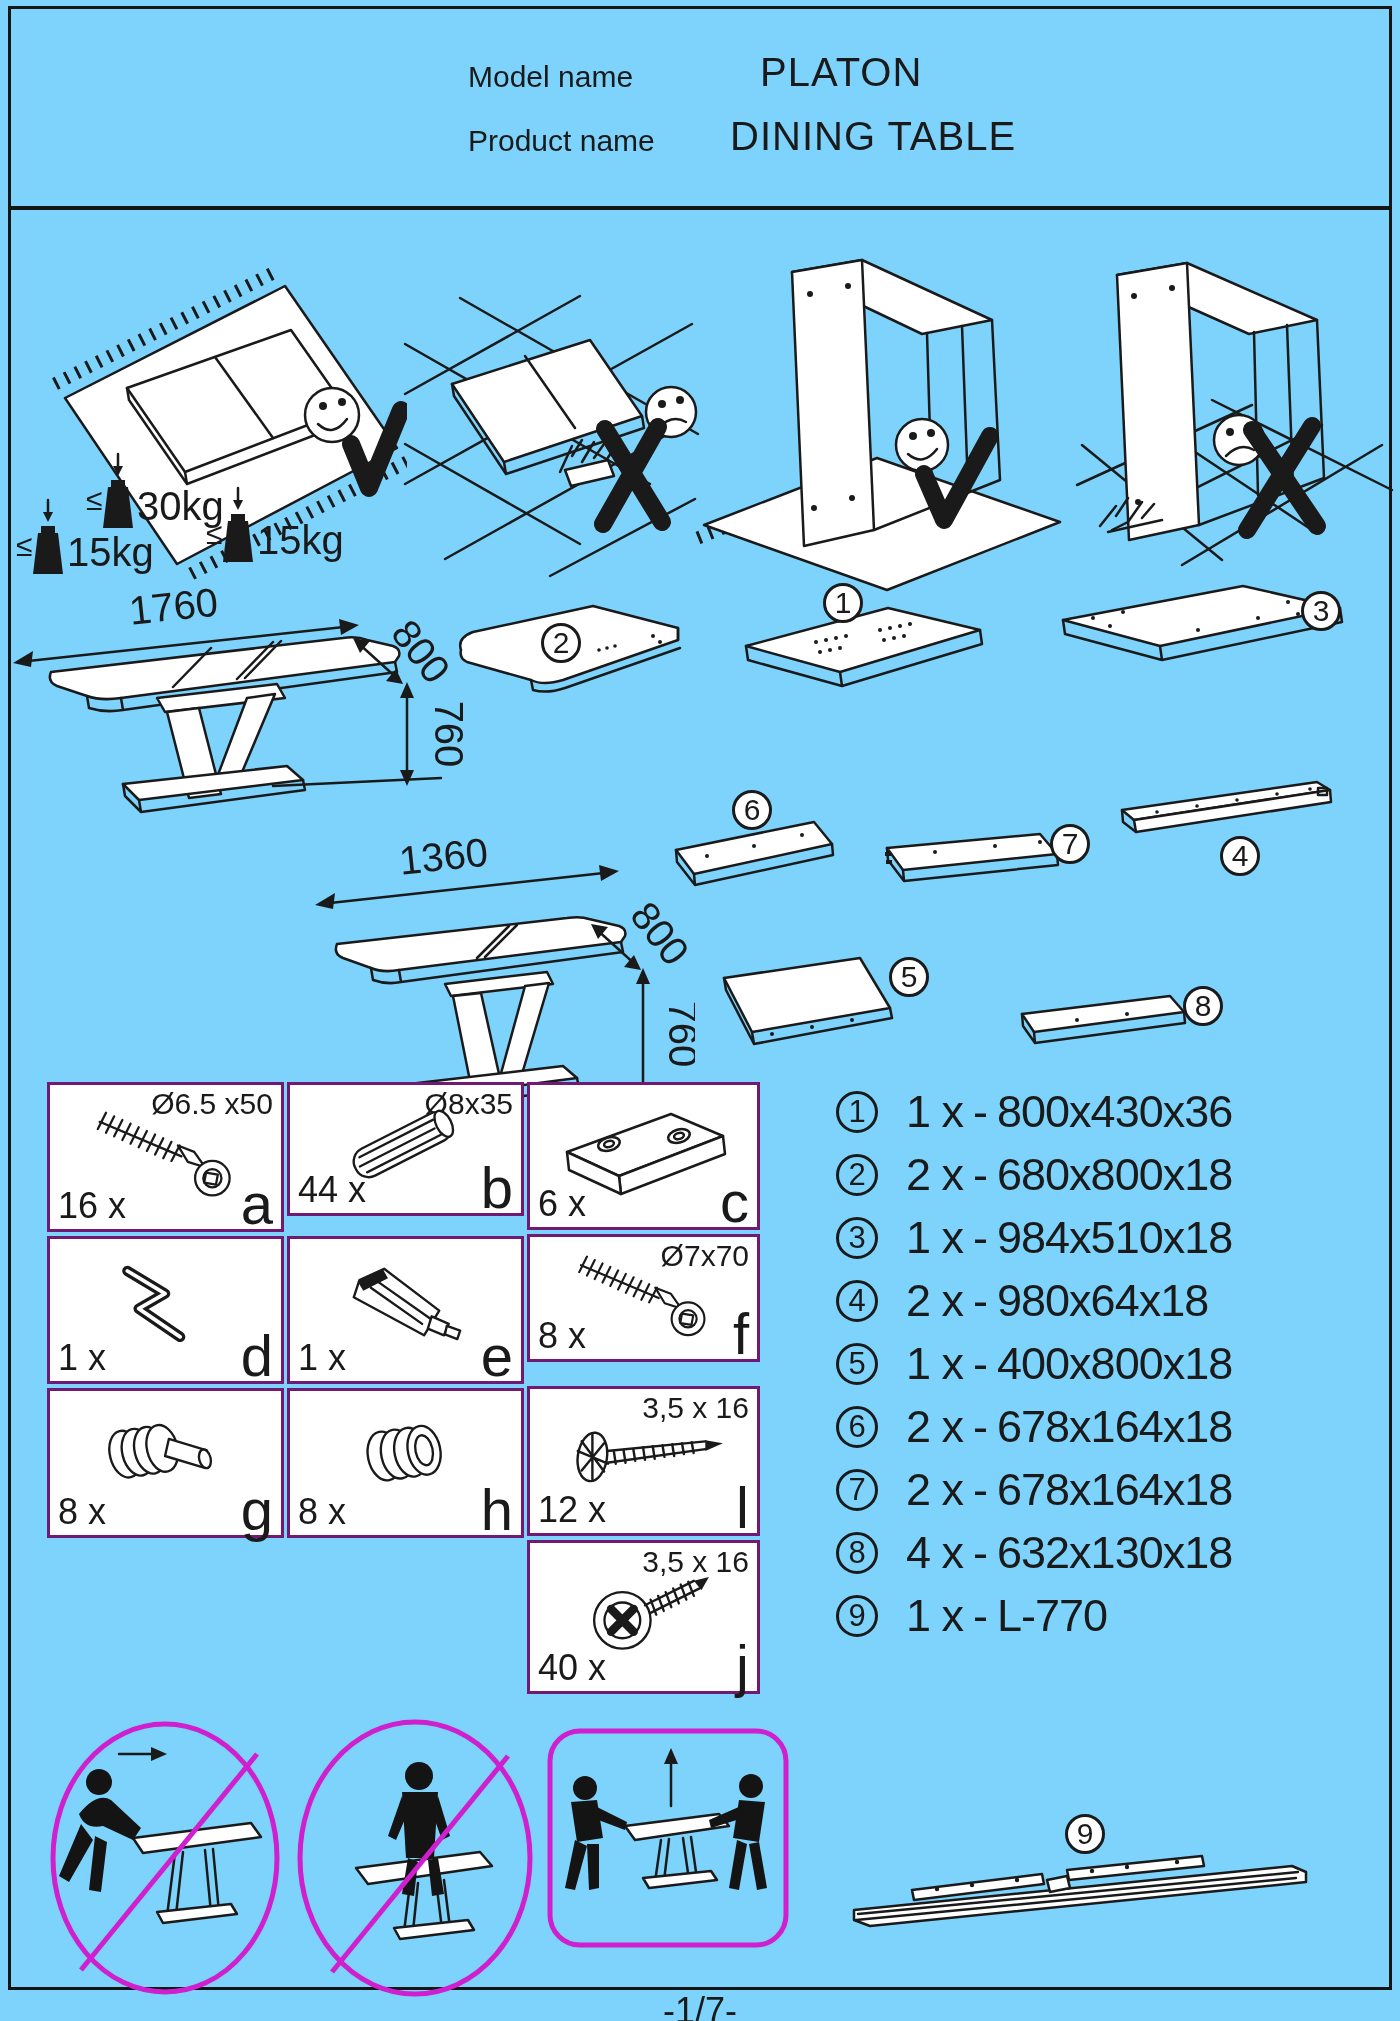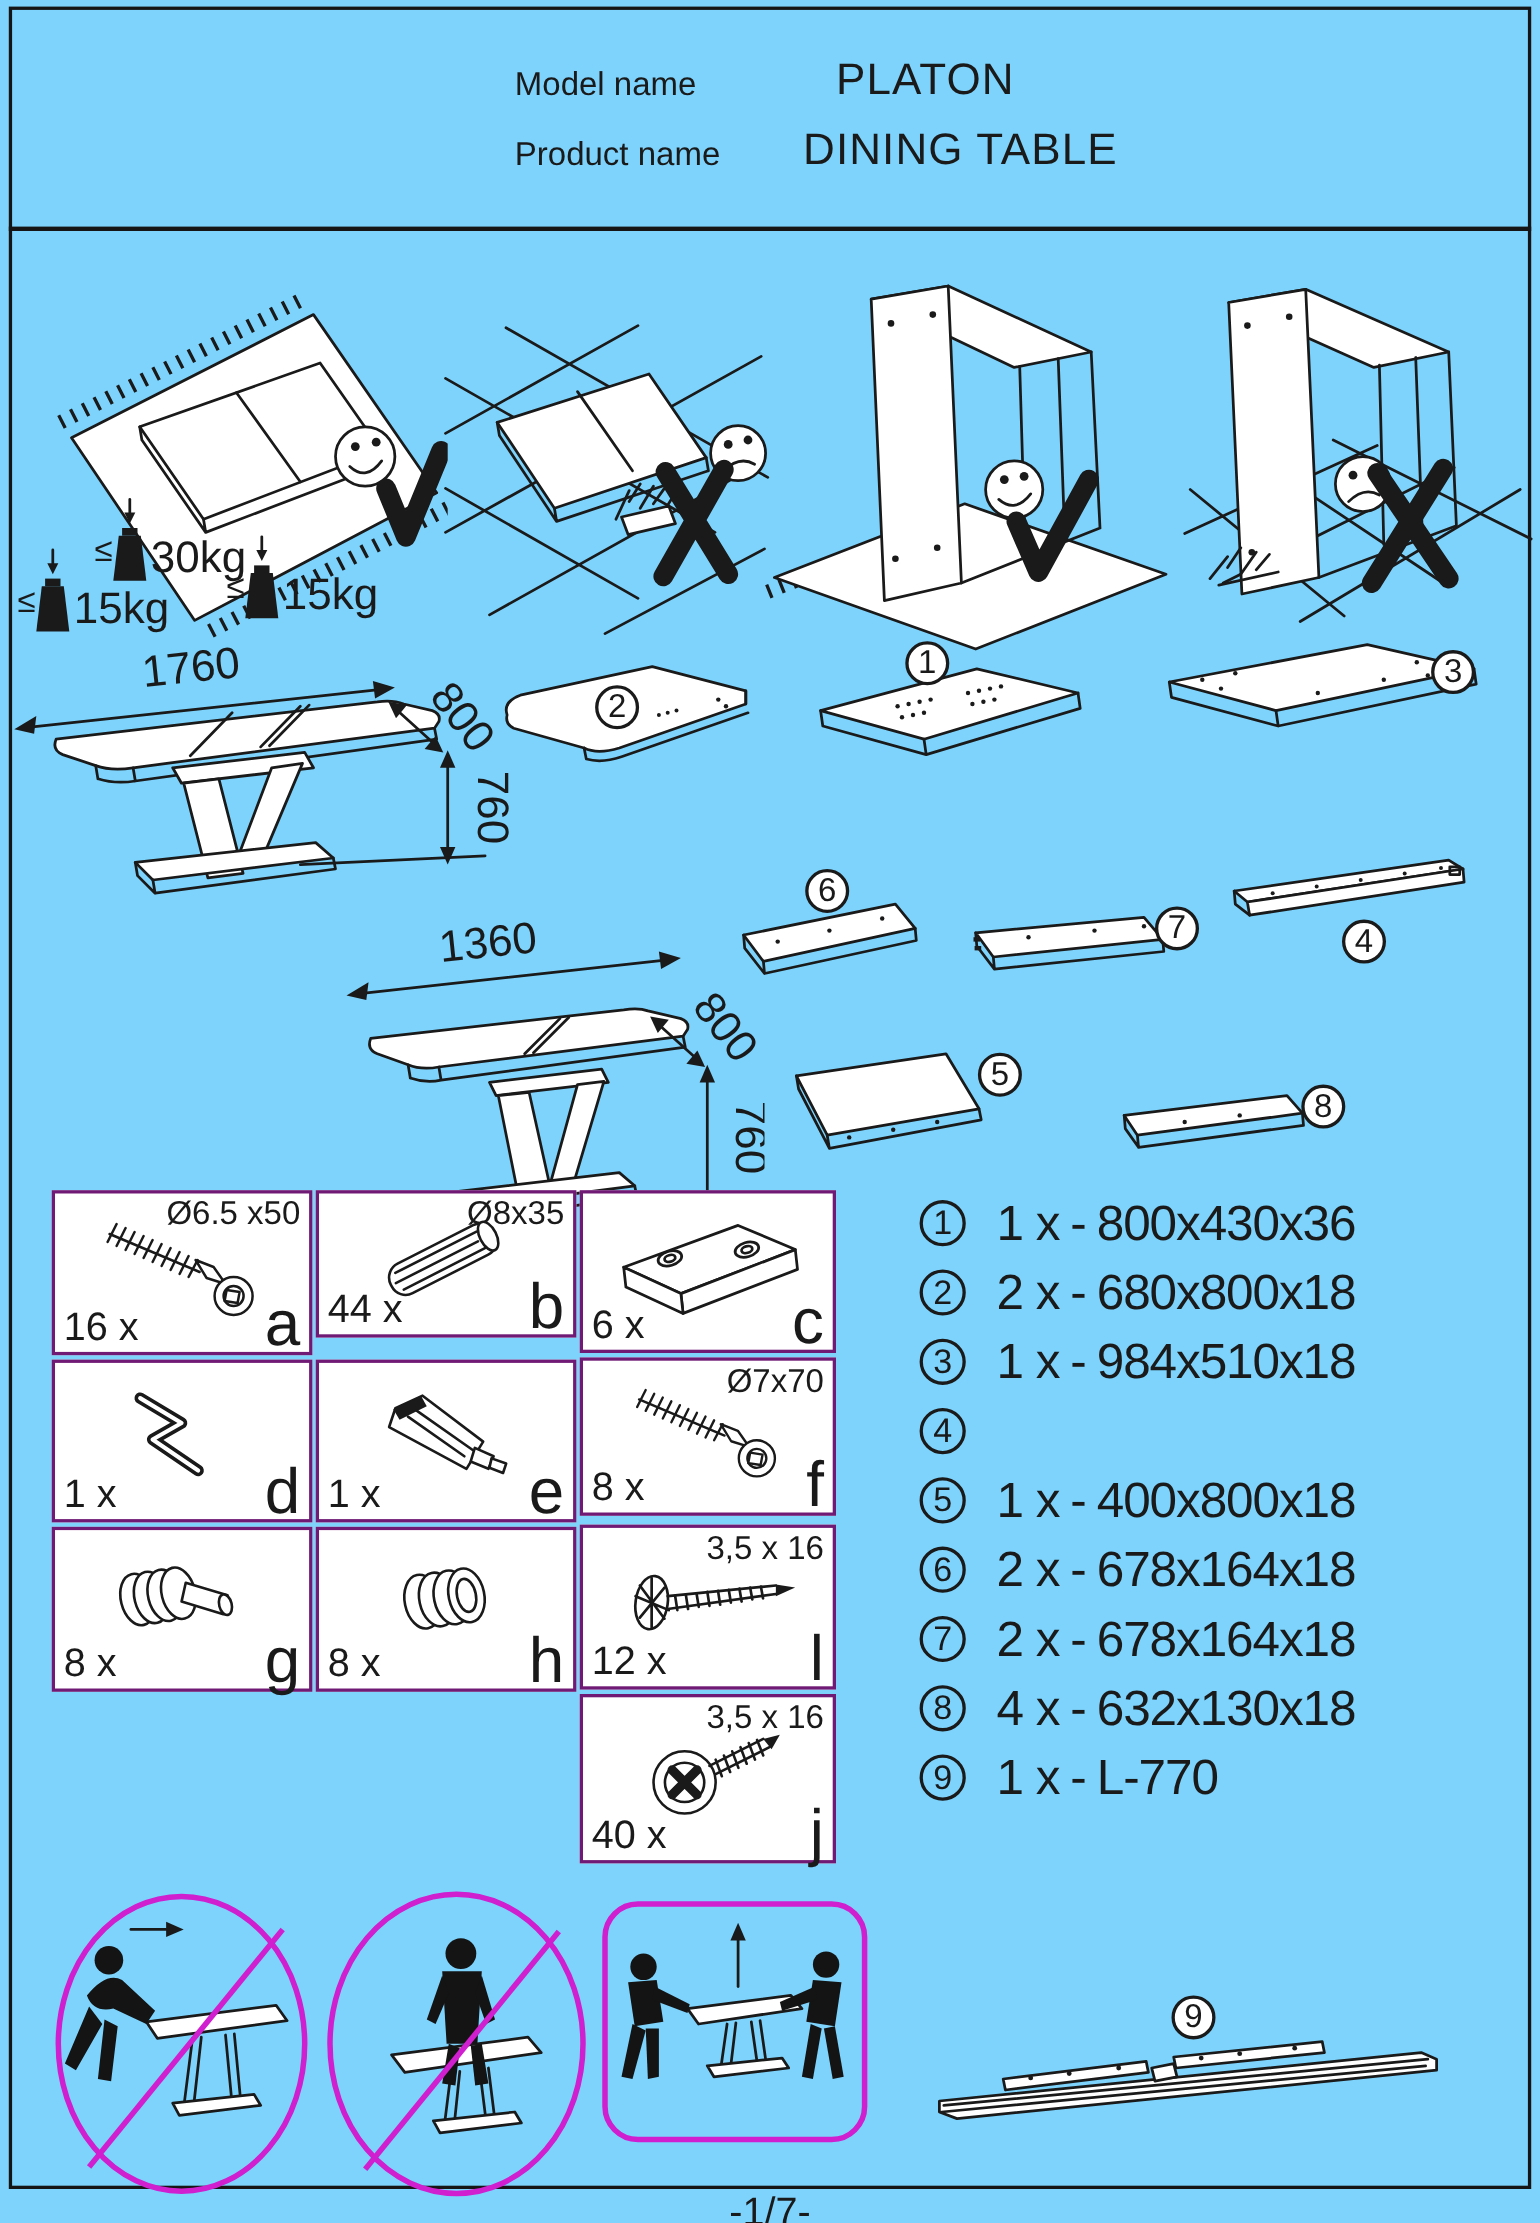--- a/index.html
+++ b/index.html
@@ -387,21 +387,21 @@
     <span class="hw-letter">d</span>
   </div>
   <div class="hw-cell" style="left:287px;top:1236px;width:237px;height:148px;">
     <span class="hw-spec"></span>
     <svg class="hw-icon" width="165" height="95">
         <use href="#sym-glue"></use>
       </svg>
     <span class="hw-qty">1 x</span>
     <span class="hw-letter">e</span>
   </div>
-  <div class="hw-cell" style="left:527px;top:1234px;width:233px;height:144px;">
+  <div class="hw-cell" style="left:527px;top:1234px;width:233px;height:128px;">
     <span class="hw-spec">Ø7x70</span>
     <svg class="hw-icon" width="165" height="95">
         <use href="#sym-confirmat"></use>
       </svg>
     <span class="hw-qty">8 x</span>
     <span class="hw-letter">f</span>
   </div>
   <div class="hw-cell" style="left:47px;top:1388px;width:237px;height:150px;">
     <svg class="hw-icon" width="165" height="95">
         <use href="#sym-coilpin"></use>
@@ -441,20 +441,21 @@
     <div class="plist-row">
       <span class="cnum-inline">2</span>
       <span class="plist-text"><span>2 x</span><span>-</span><span>680x800x18</span></span>
     </div>
     <div class="plist-row">
       <span class="cnum-inline">3</span>
       <span class="plist-text"><span>1 x</span><span>-</span><span>984x510x18</span></span>
     </div>
     <div class="plist-row">
       <span class="cnum-inline">4</span>
+      <span class="plist-text"><span>2 x</span><span>-</span><span>980x64x18</span></span>
     </div>
     <div class="plist-row">
       <span class="cnum-inline">5</span>
       <span class="plist-text"><span>1 x</span><span>-</span><span>400x800x18</span></span>
     </div>
     <div class="plist-row">
       <span class="cnum-inline">6</span>
       <span class="plist-text"><span>2 x</span><span>-</span><span>678x164x18</span></span>
     </div>
     <div class="plist-row">

